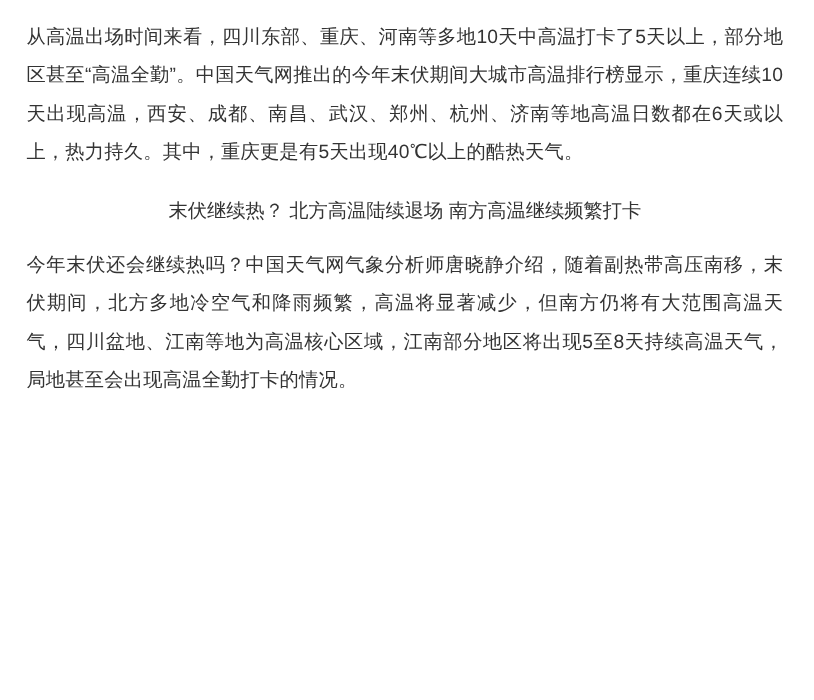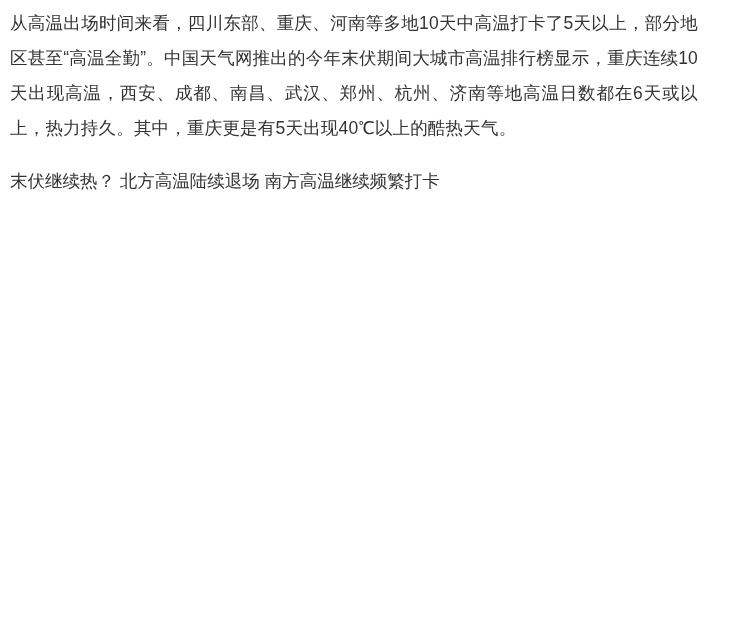--- a/index.html
+++ b/index.html
@@ -10,46 +10,49 @@
   body {
     width: 740px;
     height: 636px;
     font-family: "Liberation Sans", sans-serif;
     color: #333333;
     overflow: hidden;
   }
   .article {
     box-sizing: border-box;
     width: 708px;
-    padding: 6px 10px 0 10px;
+    padding: 16px 10px 0 10px;
+    margin-left: 14px;
   }
   .para {
     font-size: 17.5px;
     line-height: 35px;
     letter-spacing: 0.2px;
     color: #333333;
     margin: 0 0 18px 0;
     text-align: justify;
     text-justify: inter-ideograph;
   }
   .para:last-child {
     margin-bottom: 0;
   }
   .subhead {
     font-size: 17.5px;
     line-height: 35px;
     color: #333333;
     margin: 0 0 14px 0;
     font-weight: 400;
+    text-align: center;
   }
 </style>
 </head>
 <body>
 
 <div class="article">
 
   <p class="para">从高温出场时间来看，四川东部、重庆、河南等多地10天中高温打卡了5天以上，部分地区甚至“高温全勤”。中国天气网推出的今年末伏期间大城市高温排行榜显示，重庆连续10天出现高温，西安、成都、南昌、武汉、郑州、杭州、济南等地高温日数都在6天或以上，热力持久。其中，重庆更是有5天出现40℃以上的酷热天气。</p>
 
 
   <p class="subhead">末伏继续热？ 北方高温陆续退场 南方高温继续频繁打卡</p>
 
+  <p class="para">今年末伏还会继续热吗？中国天气网气象分析师唐晓静介绍，随着副热带高压南移，末伏期间，北方多地冷空气和降雨频繁，高温将显著减少，但南方仍将有大范围高温天气，四川盆地、江南等地为高温核心区域，江南部分地区将出现5至8天持续高温天气，局地甚至会出现高温全勤打卡的情况。</p>
 
 </div>
 
 </body></html>

